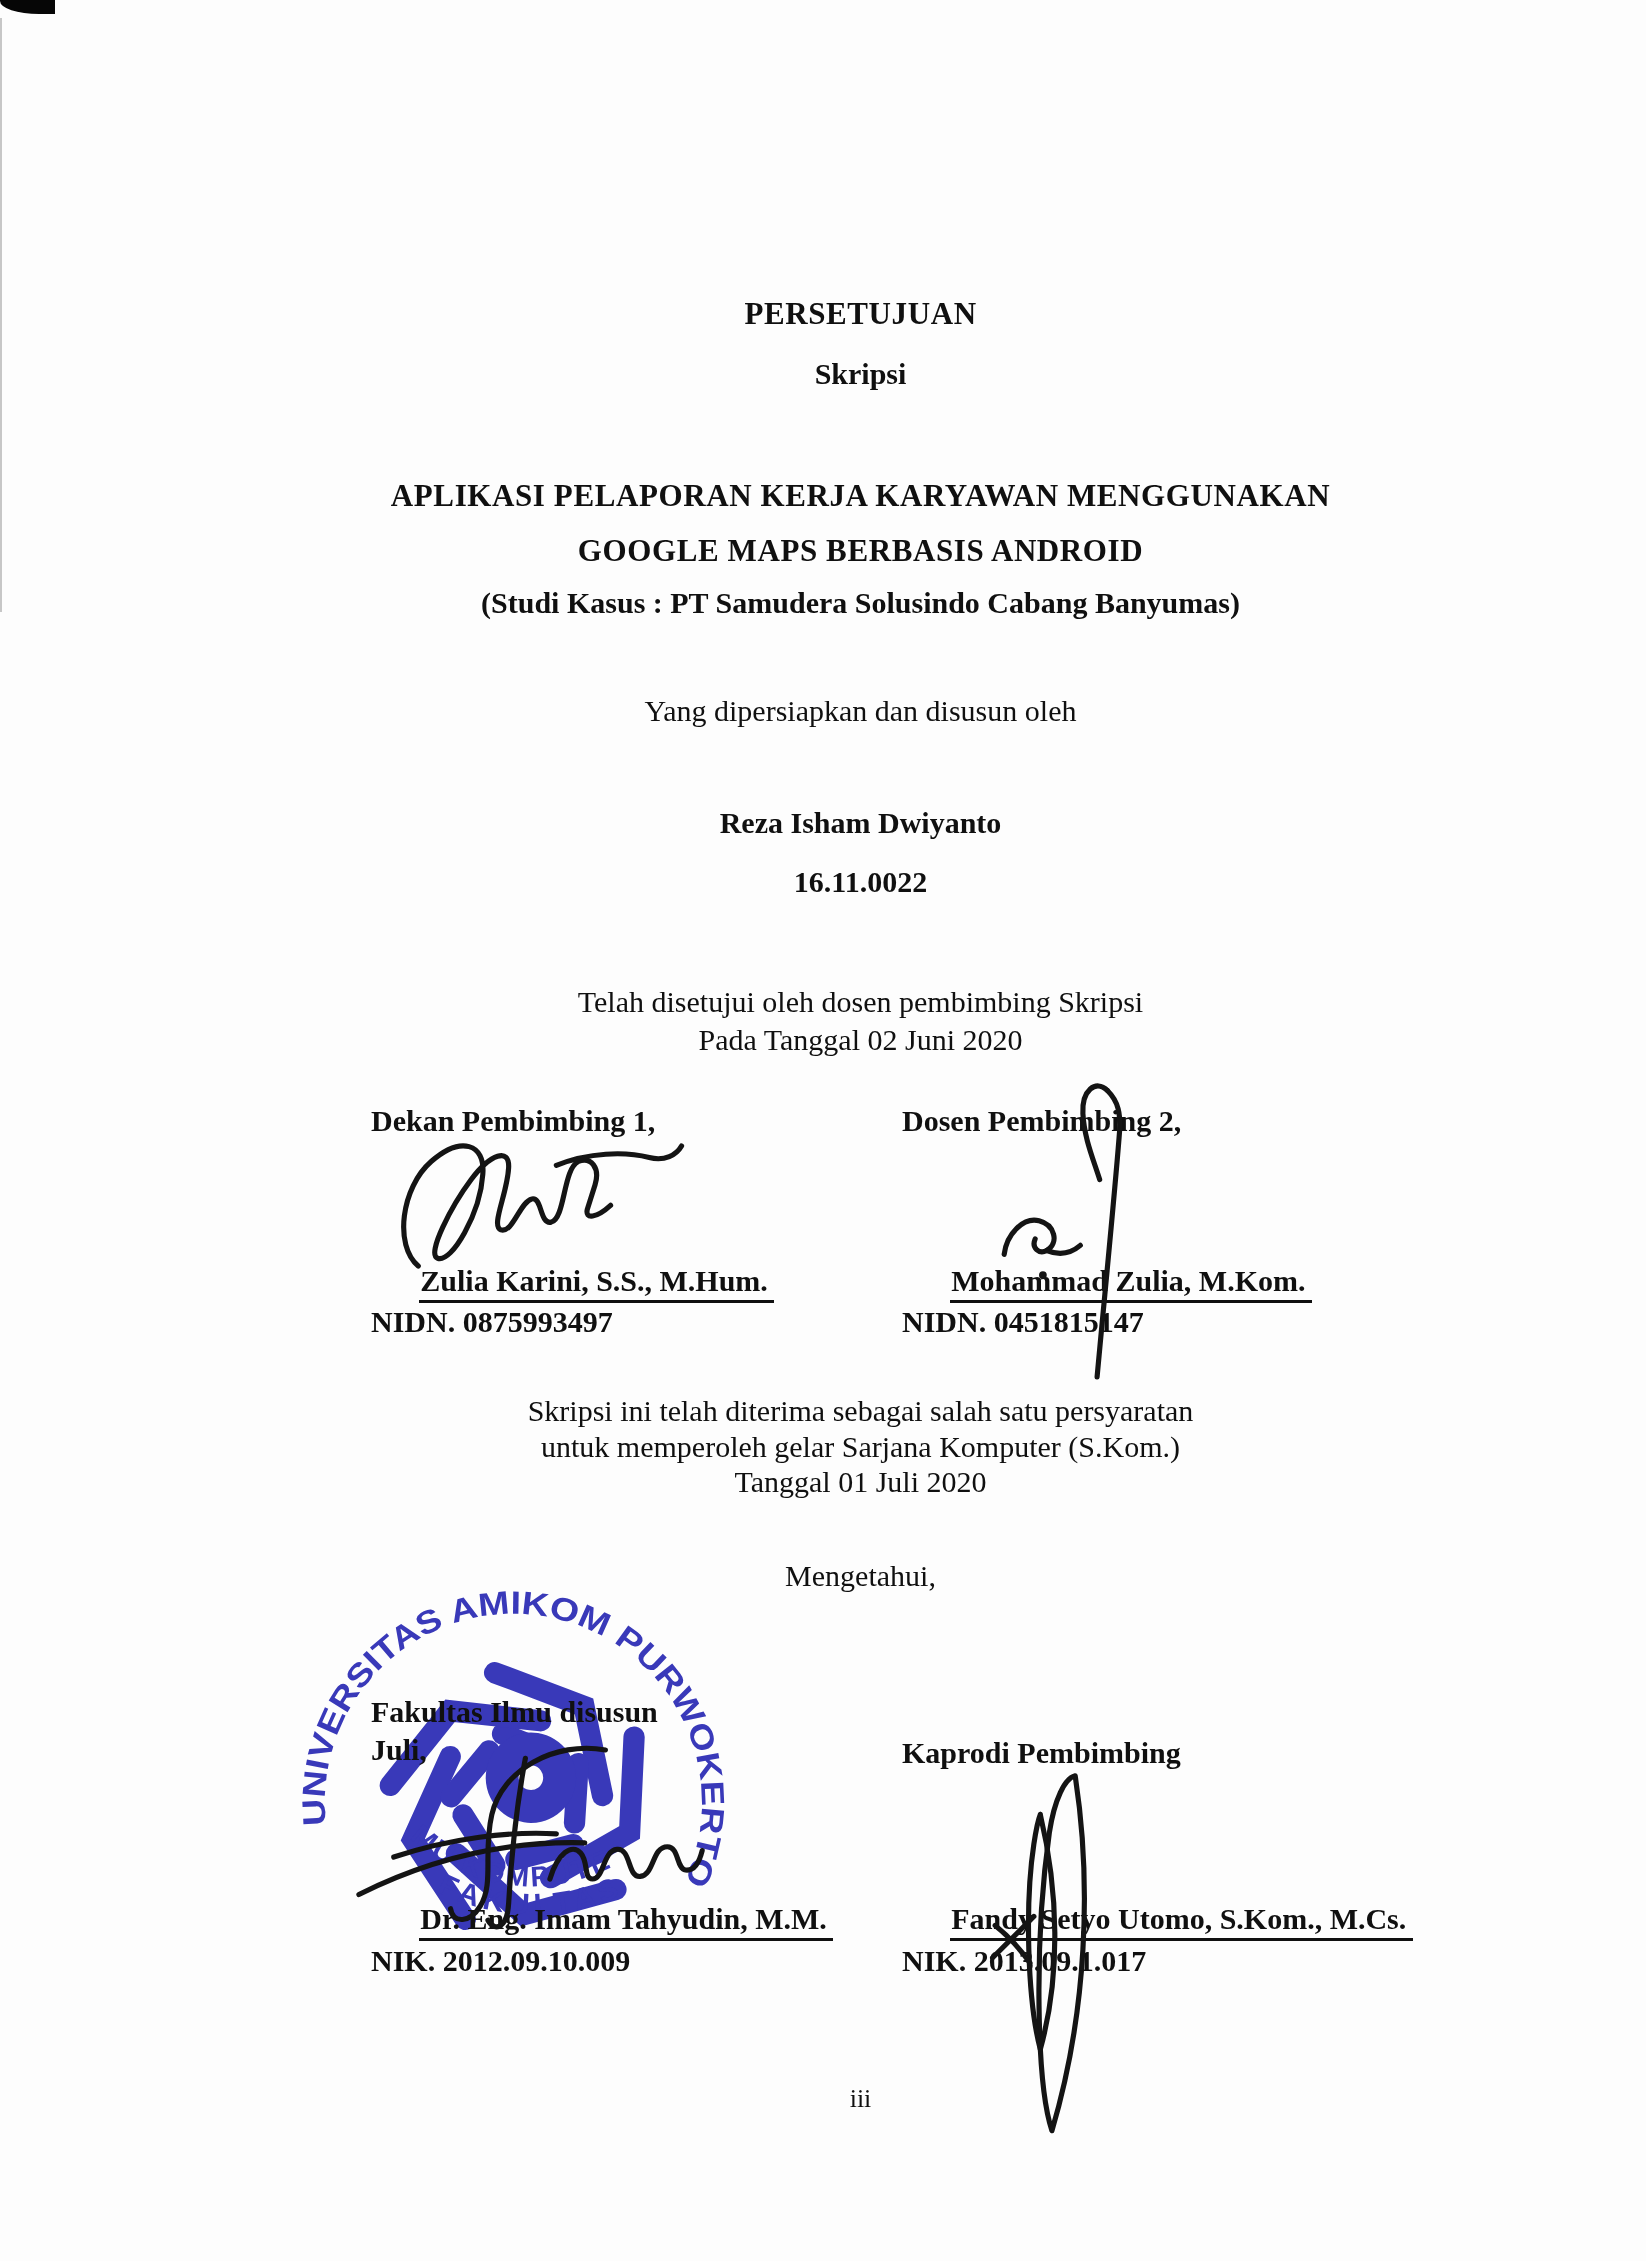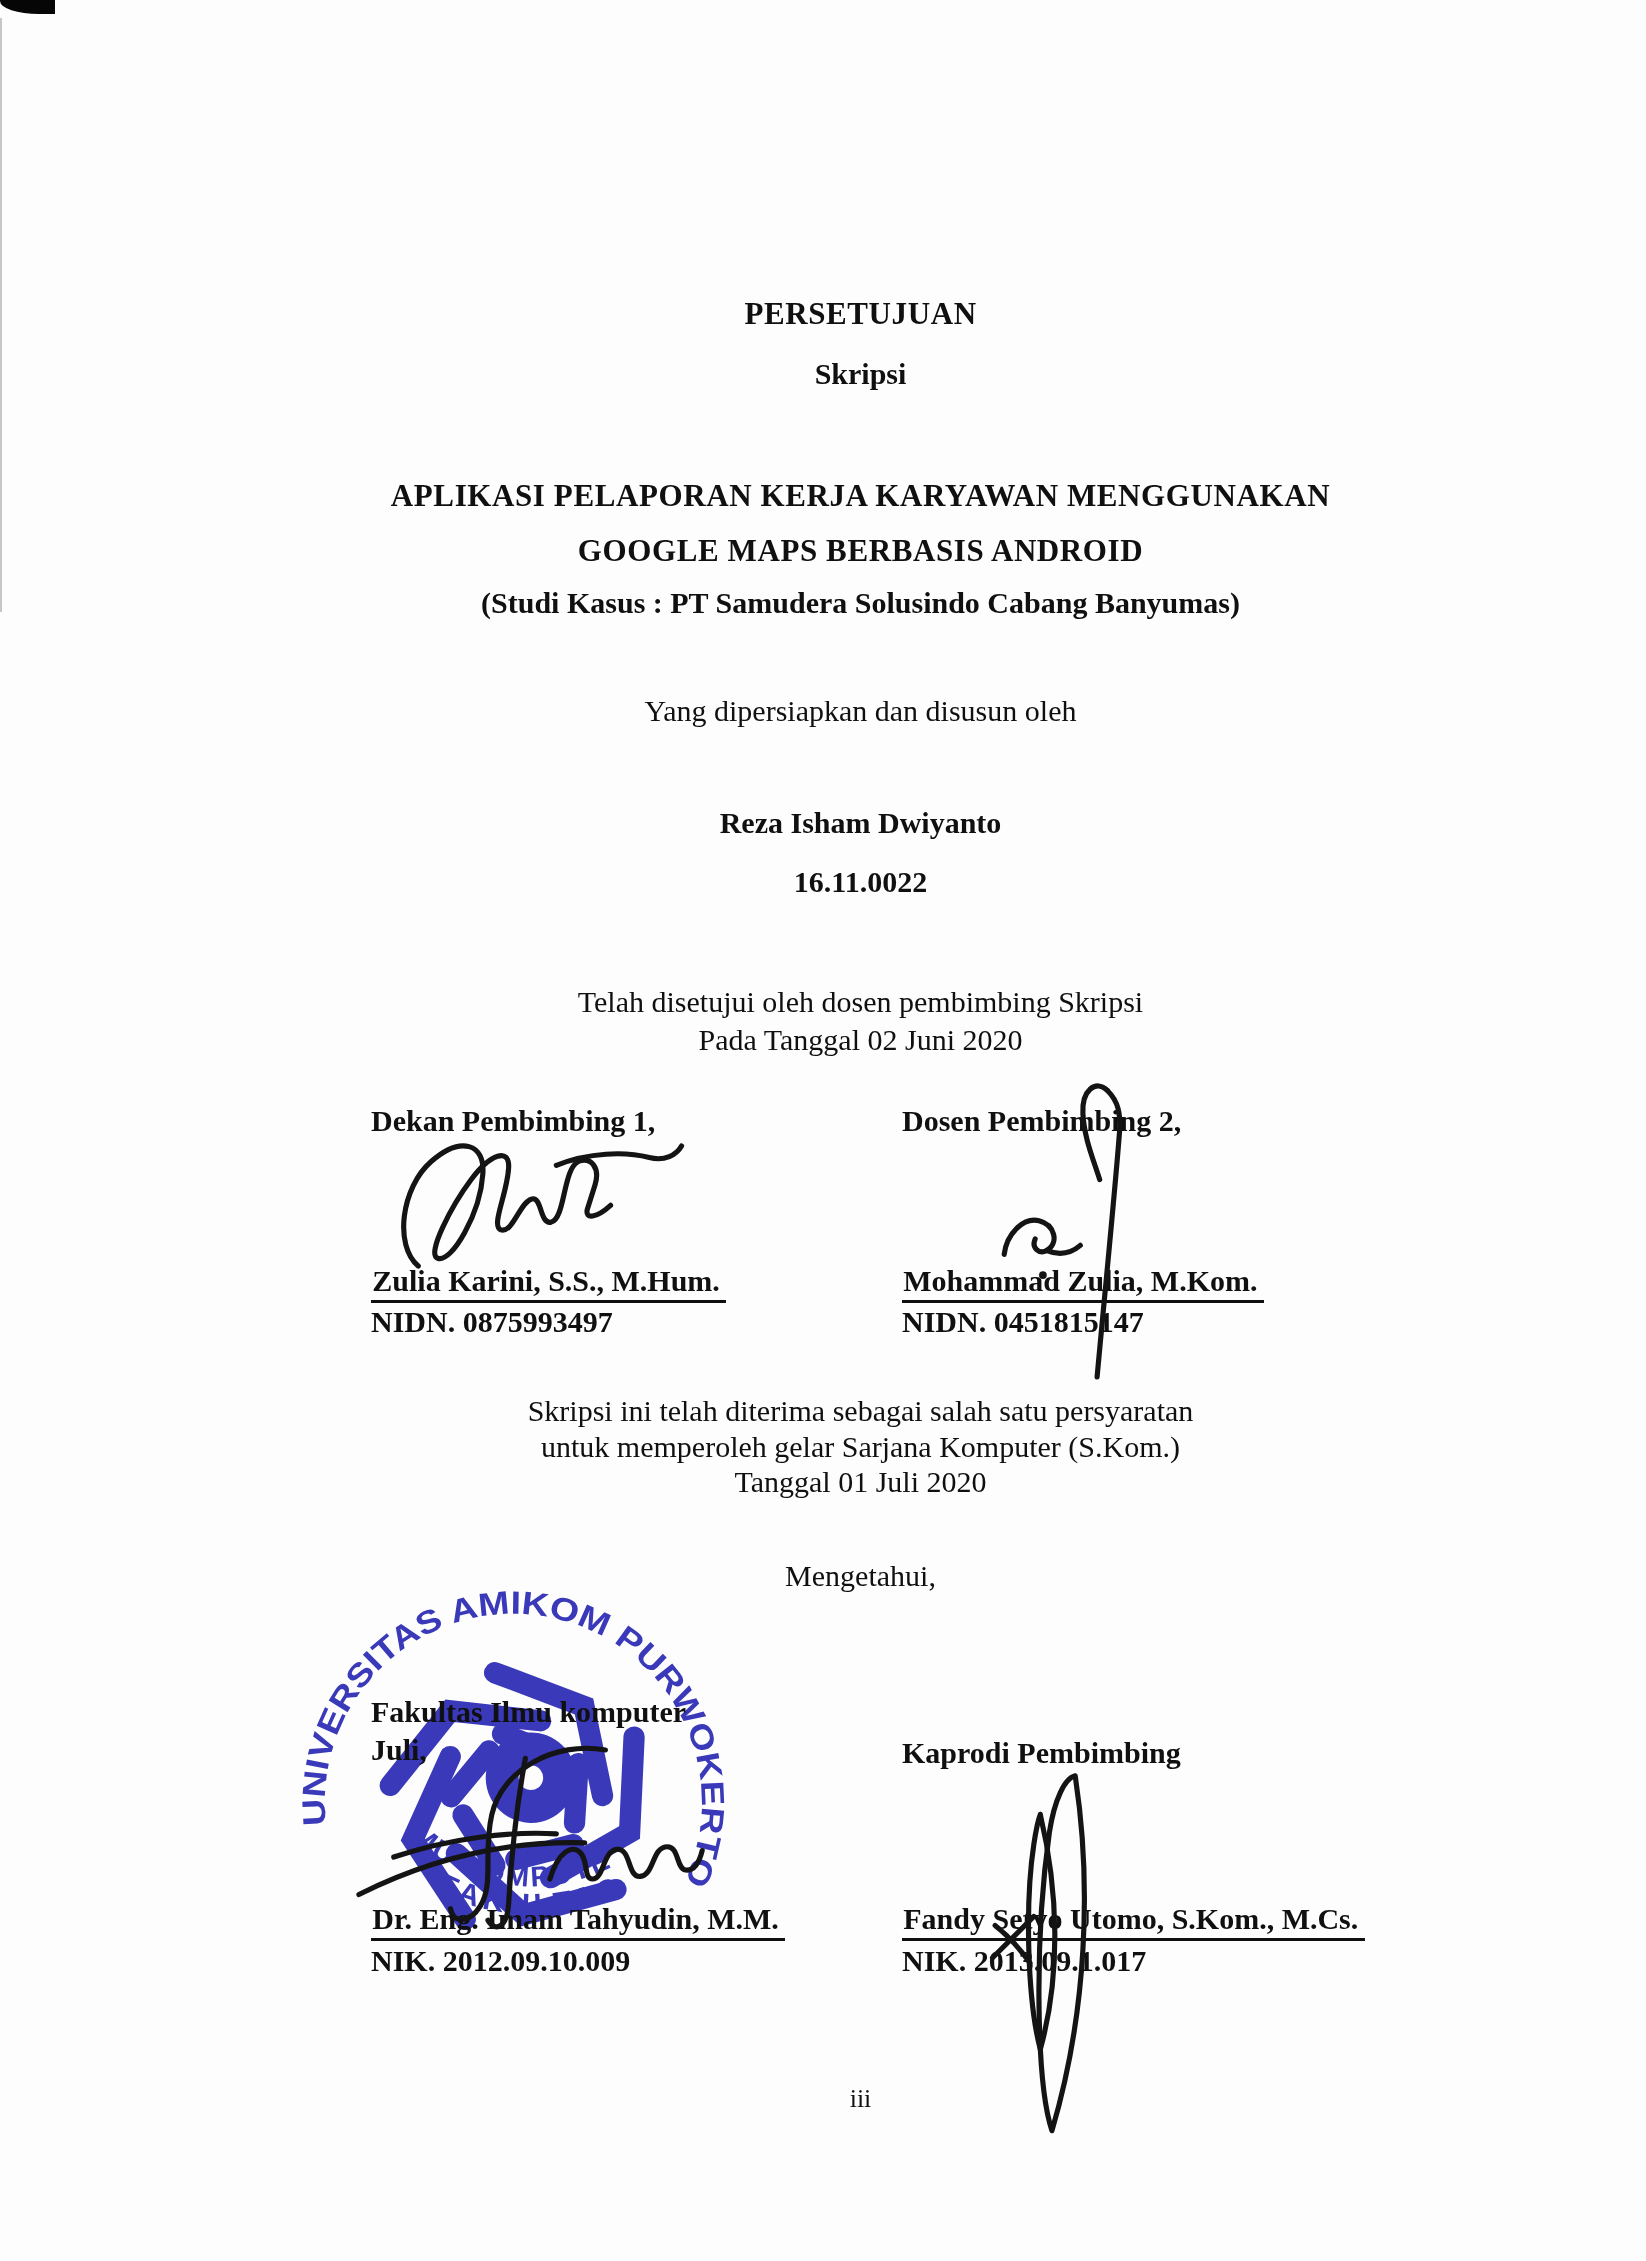--- a/index.html
+++ b/index.html
@@ -5,21 +5,21 @@
   html,body{margin:0;padding:0;background:#e8e8e8;}
   .page{
     position:relative;width:1647px;height:2261px;margin:0 auto;
     background:#fdfdfd;overflow:hidden;
     font-family:"Liberation Serif","DejaVu Serif",serif;color:#101010;
   }
   .t{position:absolute;font-size:30px;line-height:1.12;white-space:nowrap;color:#101010;}
   .c{left:0;width:1647px;text-align:center;transform:translateX(37px);}
   .b{font-weight:bold;}
   .big{font-size:31px;letter-spacing:0.6px;}
-  .uname{display:inline-block;border-bottom:3.9px solid #101010;padding:0 6.5px 2.6px 1.3px;}
+  .uname{display:inline-block;border-bottom:3.9px solid #101010;padding:0 6.5px 2.6px 1.3px;margin-left:48px;}
   .sig-layer,.stamp-layer{position:absolute;left:0;top:0;pointer-events:none;}
   .corner-artifact{
     position:absolute;left:0;top:0;width:55px;height:14px;background:#060606;
     border-bottom-left-radius:39px 13px;
   }
   .edge-line{position:absolute;left:0;top:18px;width:1.9px;height:594px;background:#9a9a9a;opacity:.55;}
   .pagenum{font-size:26px;}
 </style>
 </head>
 <body>
@@ -97,21 +97,21 @@
 
   <div class="t b" style="left:371px;top:1305px">NIDN. 0875993497</div>
   <div class="t b" style="left:902px;top:1305px">NIDN. 0451815147</div>
 
   <div class="t c" style="top:1394px">Skripsi ini telah diterima sebagai salah satu persyaratan</div>
   <div class="t c" style="top:1430px">untuk memperoleh gelar Sarjana Komputer (S.Kom.)</div>
   <div class="t c" style="top:1465px">Tanggal 01 Juli 2020</div>
 
   <div class="t c" style="top:1559px">Mengetahui,</div>
 
-  <div class="t b" style="left:371px;top:1695px">Fakultas Ilmu komputer</div>
+  <div class="t b" style="left:371px;top:1695px">Fakultas Ilmu disusun</div>
   <div class="t b" style="left:371px;top:1733px">Juli,</div>
   <div class="t b" style="left:902px;top:1736px">Kaprodi Pembimbing</div>
 
   <div class="t b" style="left:371px;top:1902px"><span class="uname">Dr. Eng. Imam Tahyudin, M.M.</span></div>
   <div class="t b" style="left:902px;top:1902px"><span class="uname">Fandy Setyo Utomo, S.Kom., M.Cs.</span></div>
 
   <div class="t b" style="left:371px;top:1944px">NIK. 2012.09.10.009</div>
   <div class="t b" style="left:902px;top:1944px">NIK. 2013.09.1.017</div>
 
   <div class="t c pagenum" style="top:2084px">iii</div>

